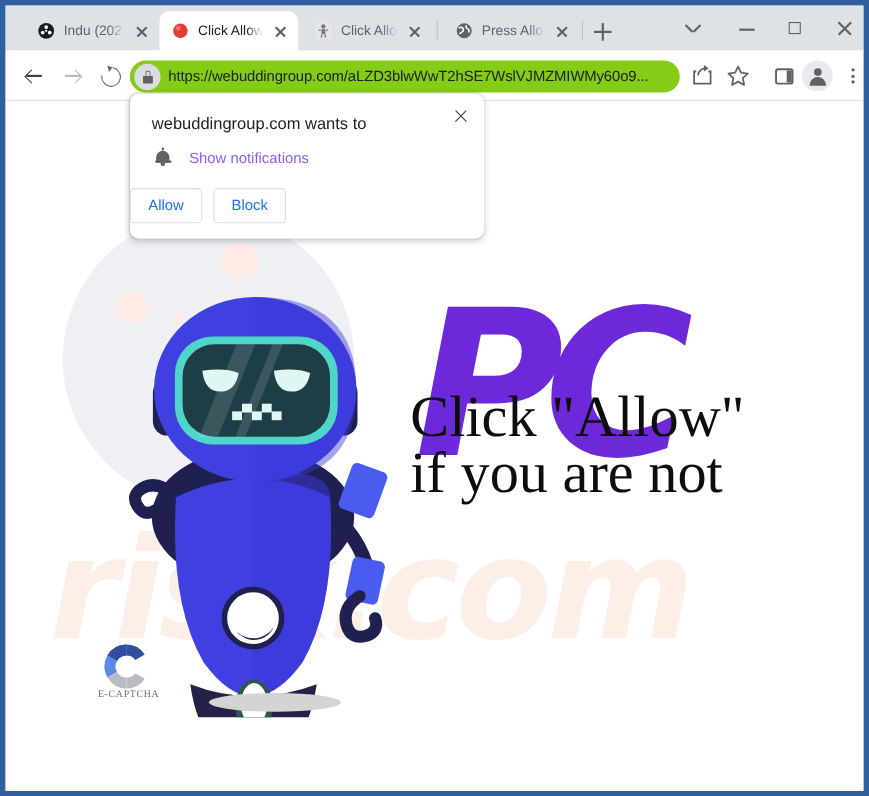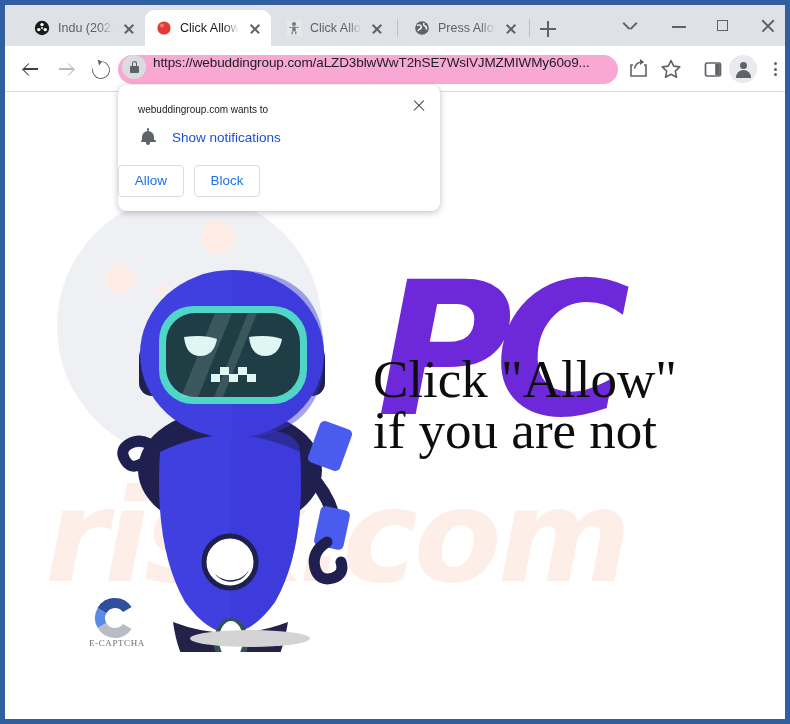--- a/index.html
+++ b/index.html
@@ -201,23 +201,24 @@
     border-left: 4px solid #5f6368;
     border-top: 3.2px solid transparent;
     border-bottom: 3.2px solid transparent;
     transform: rotate(20deg);
   }
 
   .omnibox {
     position: absolute;
     left: 113px; top: 50px;
     width: 500px; height: 29px;
-    background: #f9a8d4;
+    background: #84cc16;
     border-radius: 15px;
     display: flex;
+    align-items: center;
   }
   .lockwrap {
     width: 24px; height: 24px;
     margin-left: 4px;
     border-radius: 50%;
     background: #dadce0;
     position: relative;
     flex: 0 0 24px;
   }
   .lockbody {
@@ -342,21 +343,21 @@
 
   .shadow-ellipse {
     position: absolute;
     left: 185px; top: 538px;
     width: 120px; height: 17px;
     border-radius: 50%;
     background: #d4d4d4;
   }
 
   
-  .ecap { position: absolute; left: 84px; top: 500px; width: 52px; }
+  .ecap { position: absolute; left: 84px; top: 488px; width: 52px; }
   .ecap-label {
     position: absolute;
     left: 0; top: 46px;
     width: 66px;
     text-align: left;
     font-family: "Liberation Serif", serif;
     font-size: 9px;
     letter-spacing: 0.6px;
     color: #6b6f76;
   }
@@ -366,21 +367,21 @@
     position: absolute;
     left: 113px; top: 80px;
     width: 322px;
     background: #ffffff;
     border-radius: 8px;
     box-shadow: 0 2px 7px rgba(0,0,0,0.22), 0 0 1px rgba(0,0,0,0.18);
     z-index: 30;
     padding-bottom: 14px;
   }
   .permtitle {
-    font-size: 10px;
+    font-size: 15px;
     color: #202124;
     padding: 19px 0 0 20px;
   }
   .permrow {
     display: flex;
     align-items: center;
     padding: 13px 0 0 22px;
   }
   .bellicon {
     position: relative;
@@ -409,21 +410,21 @@
     background: #5f6368;
     border-radius: 0 0 3px 3px;
   }
   .belltop {
     position: absolute;
     left: 7px; top: 0px;
     width: 2px; height: 2.5px;
     background: #5f6368;
     border-radius: 1px;
   }
-  .permlabel { font-size: 13.5px; color: #1d4ed8; }
+  .permlabel { font-size: 13.5px; color: #8b5cf6; }
   .permbtns {
     display: flex;
     gap: 10px;
     padding: 19px 16px 0 0;
   }
   .permbtn {
     min-width: 66px;
     height: 32px;
     line-height: 30px;
     text-align: center;

